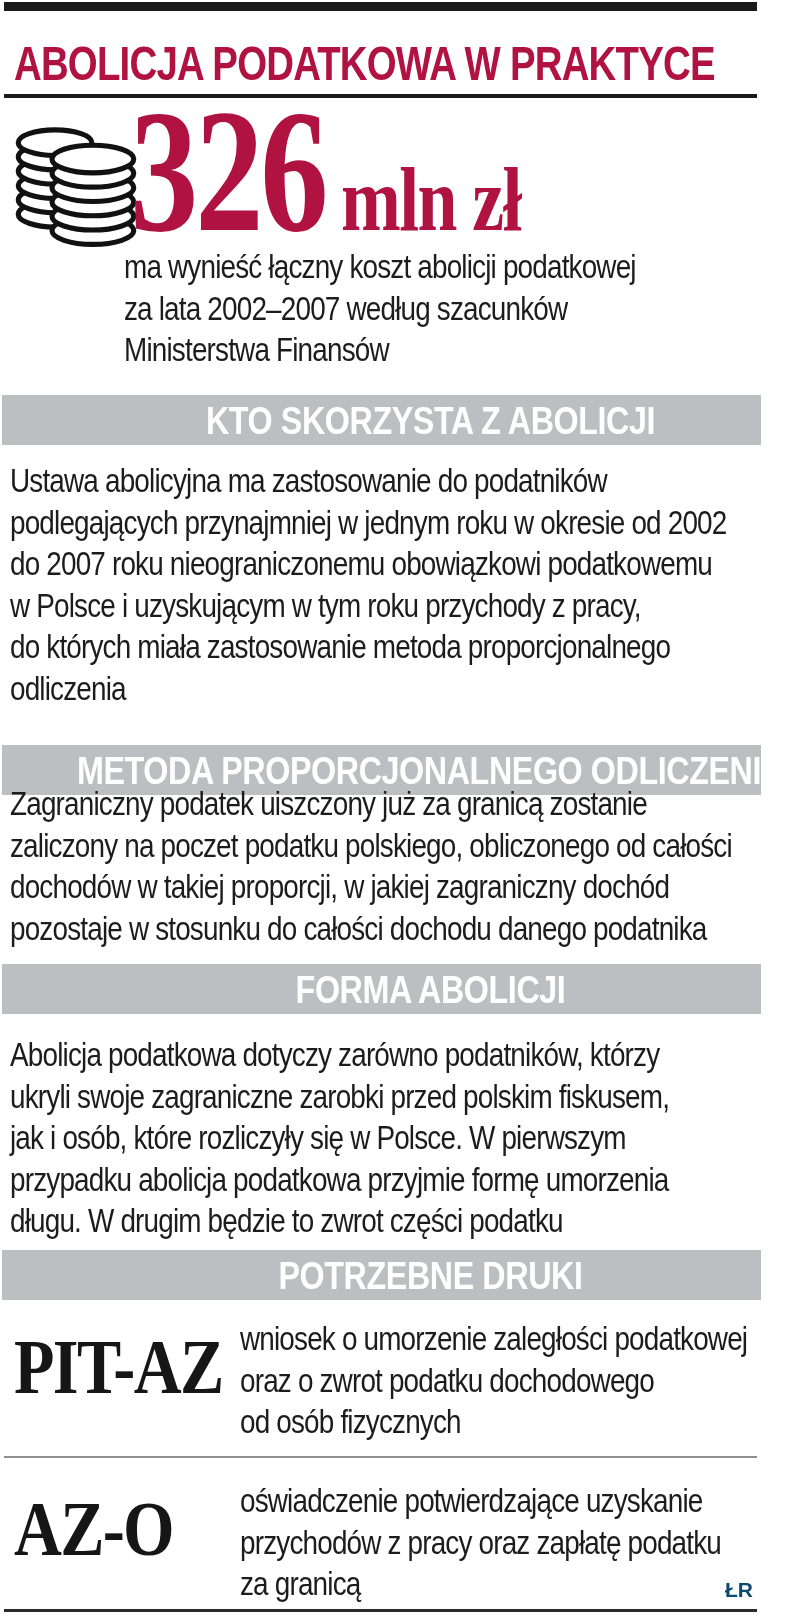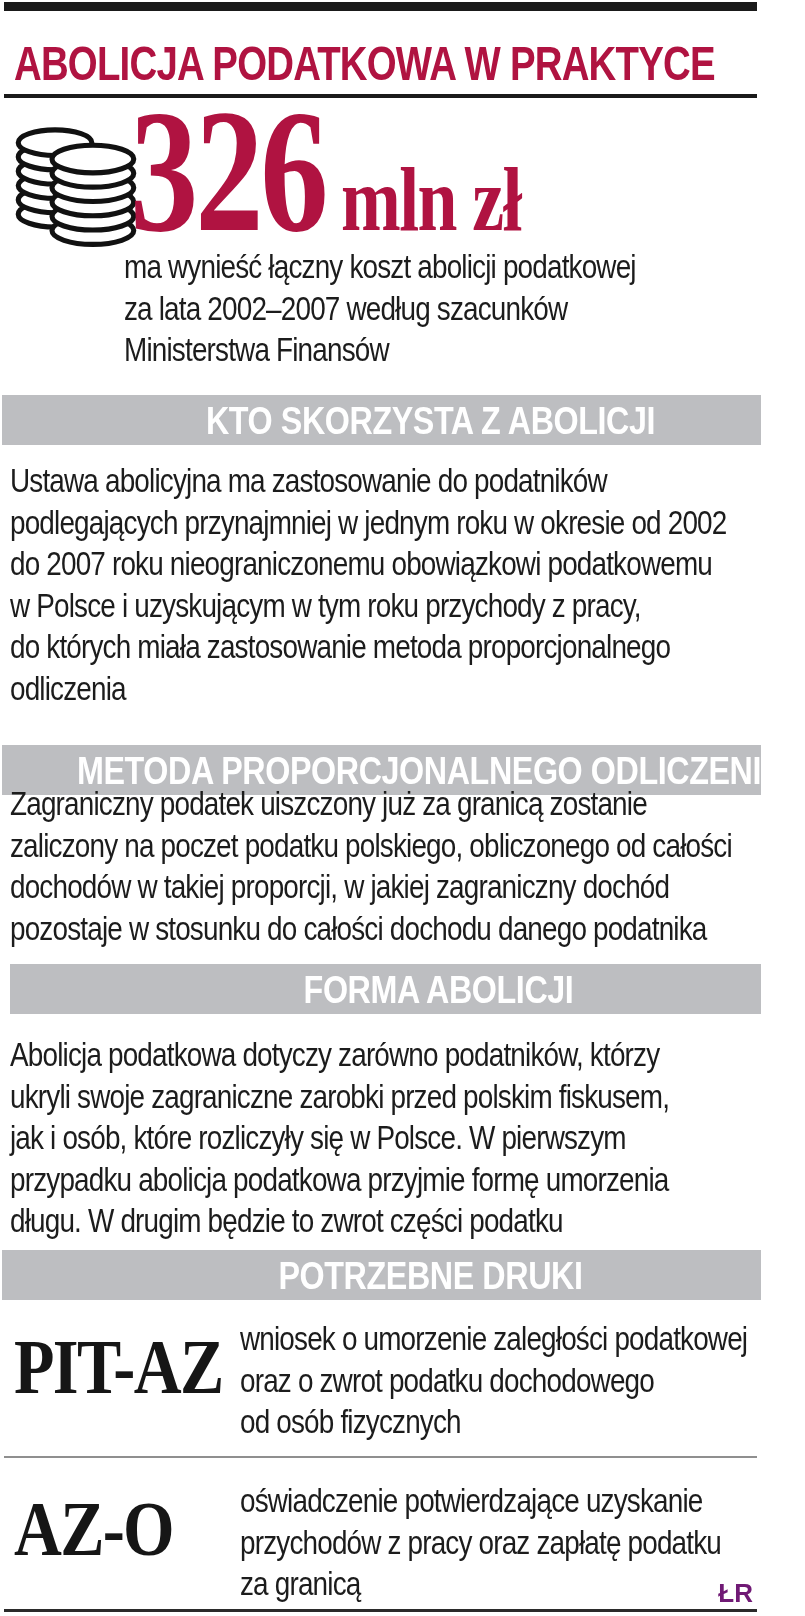--- a/index.html
+++ b/index.html
@@ -43,21 +43,21 @@
     background:#bdbec1;
     text-align:center;
   }
   .section-bar .bar-label {
     position:absolute; top:5px; left:12px; width:980px;
     color:#ffffff; font-weight:bold; font-size:38px; letter-spacing:-0.5px;
     white-space:nowrap; transform:scaleX(0.85); transform-origin:0 0;
   }
   #bar-1 { top:395px; }
   #bar-2 { top:745px; }
-  #bar-3 { top:964px;margin-left:8px; }
+  #bar-3 { top:964px; }
   #bar-4 { top:1250px; }
 
   .body-text {
     position:absolute; left:10px; width:968px;
     font-size:34px; line-height:41.5px; letter-spacing:-1px;
     white-space:pre-line; transform:scaleX(0.82); transform-origin:0 0;
   }
   #body-1 { top:460px; }
   #body-2 { top:783px; }
   #body-3 { top:1034px; }
@@ -75,21 +75,21 @@
     white-space:pre-line; transform:scaleX(0.82); transform-origin:0 0;
   }
   #form-code-1 { top:1328px; }
   #form-desc-1 { top:1318px; }
   #form-divider { position:absolute; top:1456px; left:4px; right:4px; height:2px; background:#8f8f8f; }
   #form-code-2 { top:1490px; }
   #form-desc-2 { top:1480px; }
 
   #credit {
     position:absolute; top:1578px; right:8px;
-    font-size:26px; font-weight:bold; color:#701a75;
+    font-size:21px; font-weight:bold; color:#0c4a6e;
   }
   #bottom-rule { top:1609px; left:4px; right:4px; height:3px; background:#2b2b2b; position:absolute; }
 </style>
 </head>
 <body>
 
 <div id="page">
 
   <div id="top-bar" class="hairline"></div>
 

